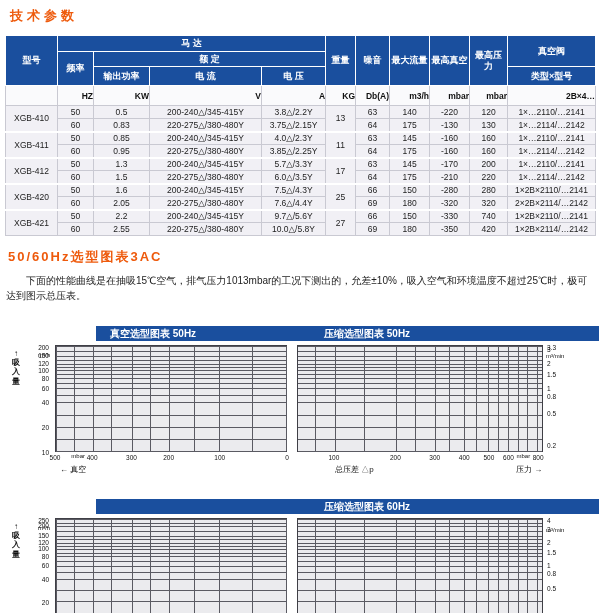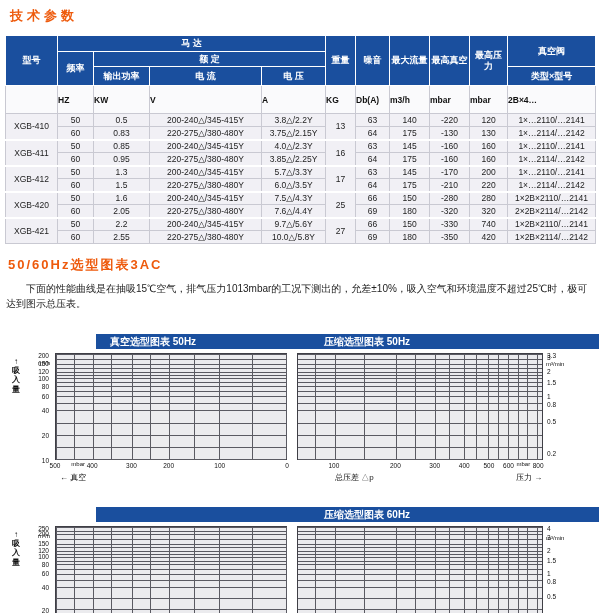--- a/index.html
+++ b/index.html
@@ -4,21 +4,21 @@
 <style>
 *{margin:0;padding:0;box-sizing:border-box}
 html,body{width:600px;height:613px;background:#fff;font-family:"Liberation Sans",sans-serif;overflow:hidden}
 .page-title{color:#ee5a0c;font-size:13px;font-weight:bold;padding:7px 0 0 10px;letter-spacing:4px}
 
 table.spec{border-collapse:collapse;table-layout:fixed;width:590px;margin:10px 5px 0 5px;border:1px solid #9a9aa4}
 table.spec th{background:#1a4f9e;color:#fff;font-size:9px;font-weight:bold;border:1px solid #fff;padding:0 1px;text-align:center;line-height:1.15}
 tr.h1 th{height:16px}
 tr.h2 th{height:15px}
 tr.h3 th{height:19px}
-tr.units td{background:#fafafc;font-weight:bold;font-size:8.5px;color:#111;text-align:left;border:1px solid #c9c9d2;height:28px}
+tr.units td{background:#fafafc;font-weight:bold;font-size:8.5px;color:#111;text-align:right;border:1px solid #c9c9d2;height:20px}
 tbody.body td{background:#f1f0f5;font-size:8.5px;color:#1c1c1c;text-align:center;border:1px solid #c9c9d2;height:13px;white-space:nowrap;overflow:hidden}
 tbody.body tr.group-start td{border-top:2px solid #fff}
 
 .section-title{color:#ee5a0c;font-size:13px;font-weight:bold;padding:12px 0 0 8px;letter-spacing:2px}
 .para{font-size:10px;color:#222;padding:7px 6px 0 6px;text-indent:2em;line-height:1.5}
 
 .chart-block{position:relative;width:600px;margin-top:23px}
 .ctitle{height:15px;background:#1a4f9e;margin-left:96px;width:503px;position:relative;color:#fff;font-size:10px;font-weight:bold;line-height:15px}
 .ctitle .t-left{padding-left:14px;display:inline-block}
 .ctitle .t-right{position:absolute;left:228px;top:0}
@@ -121,21 +121,21 @@
         <td>-130</td>
         <td>130</td>
         <td>1×…2114/…2142</td>
       </tr>
       <tr class="group-start">
         <td rowspan="2">XGB-411</td>
         <td>50</td>
         <td>0.85</td>
         <td>200-240△/345-415Y</td>
         <td>4.0△/2.3Y</td>
-        <td rowspan="2">16</td>
+        <td rowspan="2">11</td>
         <td>63</td>
         <td>145</td>
         <td>-160</td>
         <td>160</td>
         <td>1×…2110/…2141</td>
       </tr>
       <tr>
         <td>60</td>
         <td>0.95</td>
         <td>220-275△/380-480Y</td>

